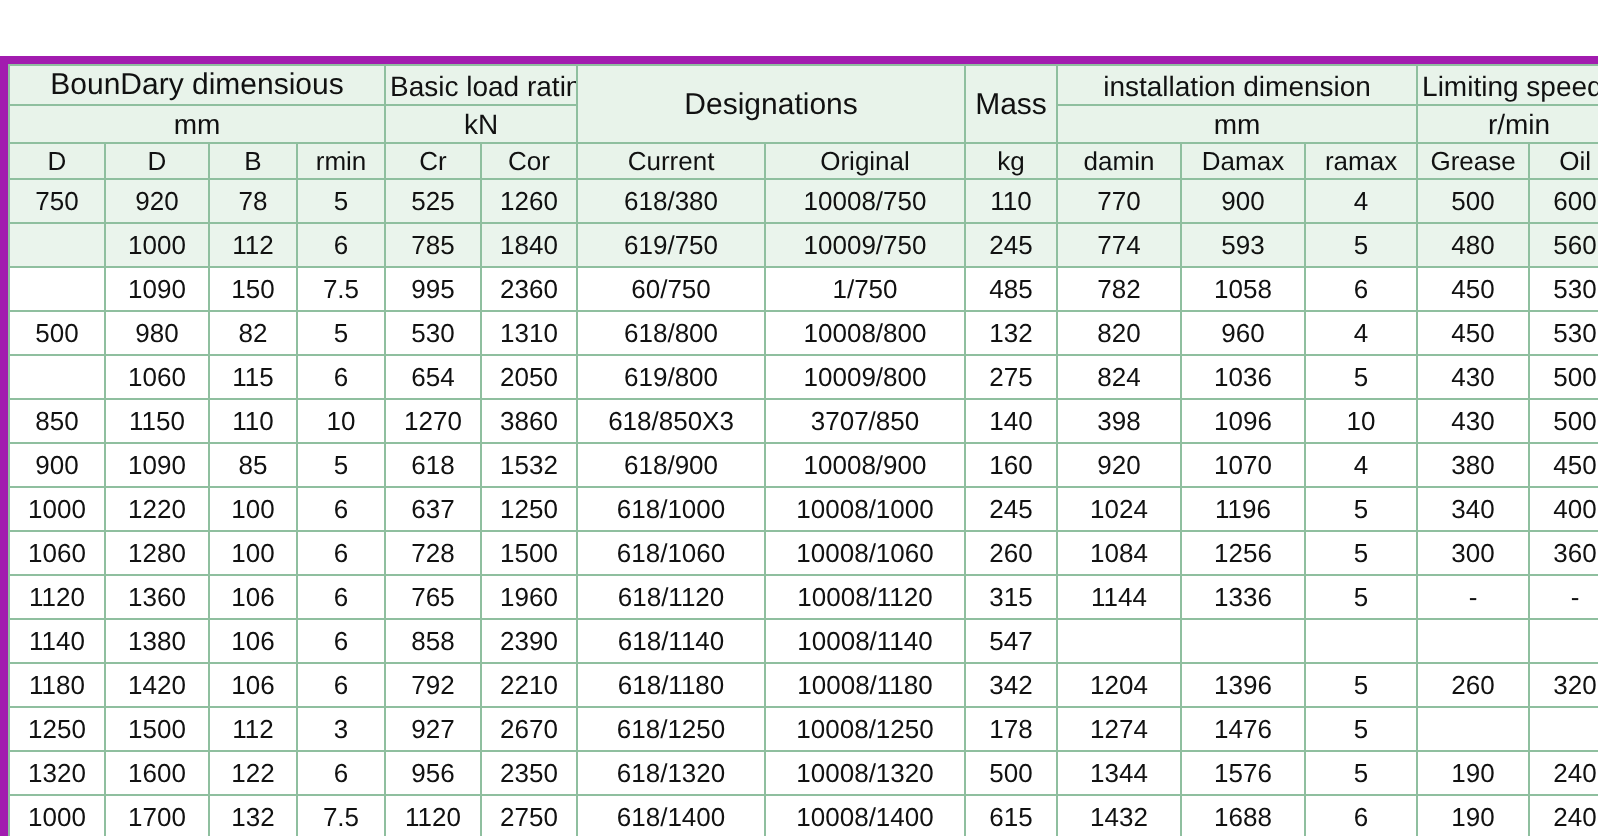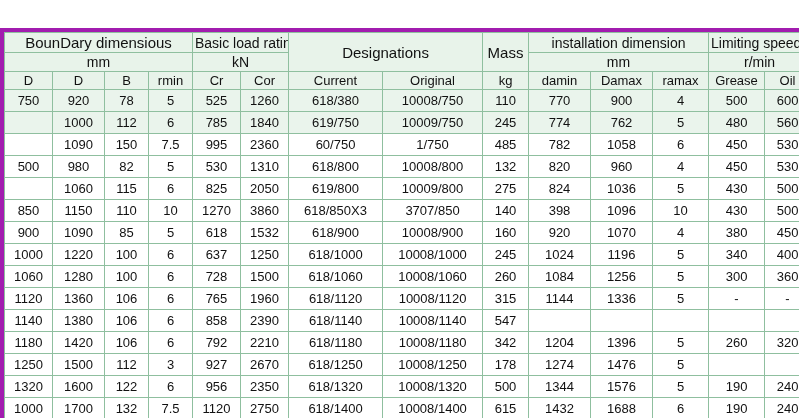--- a/index.html
+++ b/index.html
@@ -110,21 +110,21 @@
           <td></td>
           <td>1000</td>
           <td>112</td>
           <td>6</td>
           <td>785</td>
           <td>1840</td>
           <td>619/750</td>
           <td>10009/750</td>
           <td>245</td>
           <td>774</td>
-          <td>762</td>
+          <td>593</td>
           <td>5</td>
           <td>480</td>
           <td>560</td>
         </tr>
         <tr>
           <td></td>
           <td>1090</td>
           <td>150</td>
           <td>7.5</td>
           <td>995</td>
@@ -152,21 +152,21 @@
           <td>960</td>
           <td>4</td>
           <td>450</td>
           <td>530</td>
         </tr>
         <tr>
           <td></td>
           <td>1060</td>
           <td>115</td>
           <td>6</td>
-          <td>825</td>
+          <td>654</td>
           <td>2050</td>
           <td>619/800</td>
           <td>10009/800</td>
           <td>275</td>
           <td>824</td>
           <td>1036</td>
           <td>5</td>
           <td>430</td>
           <td>500</td>
         </tr>

